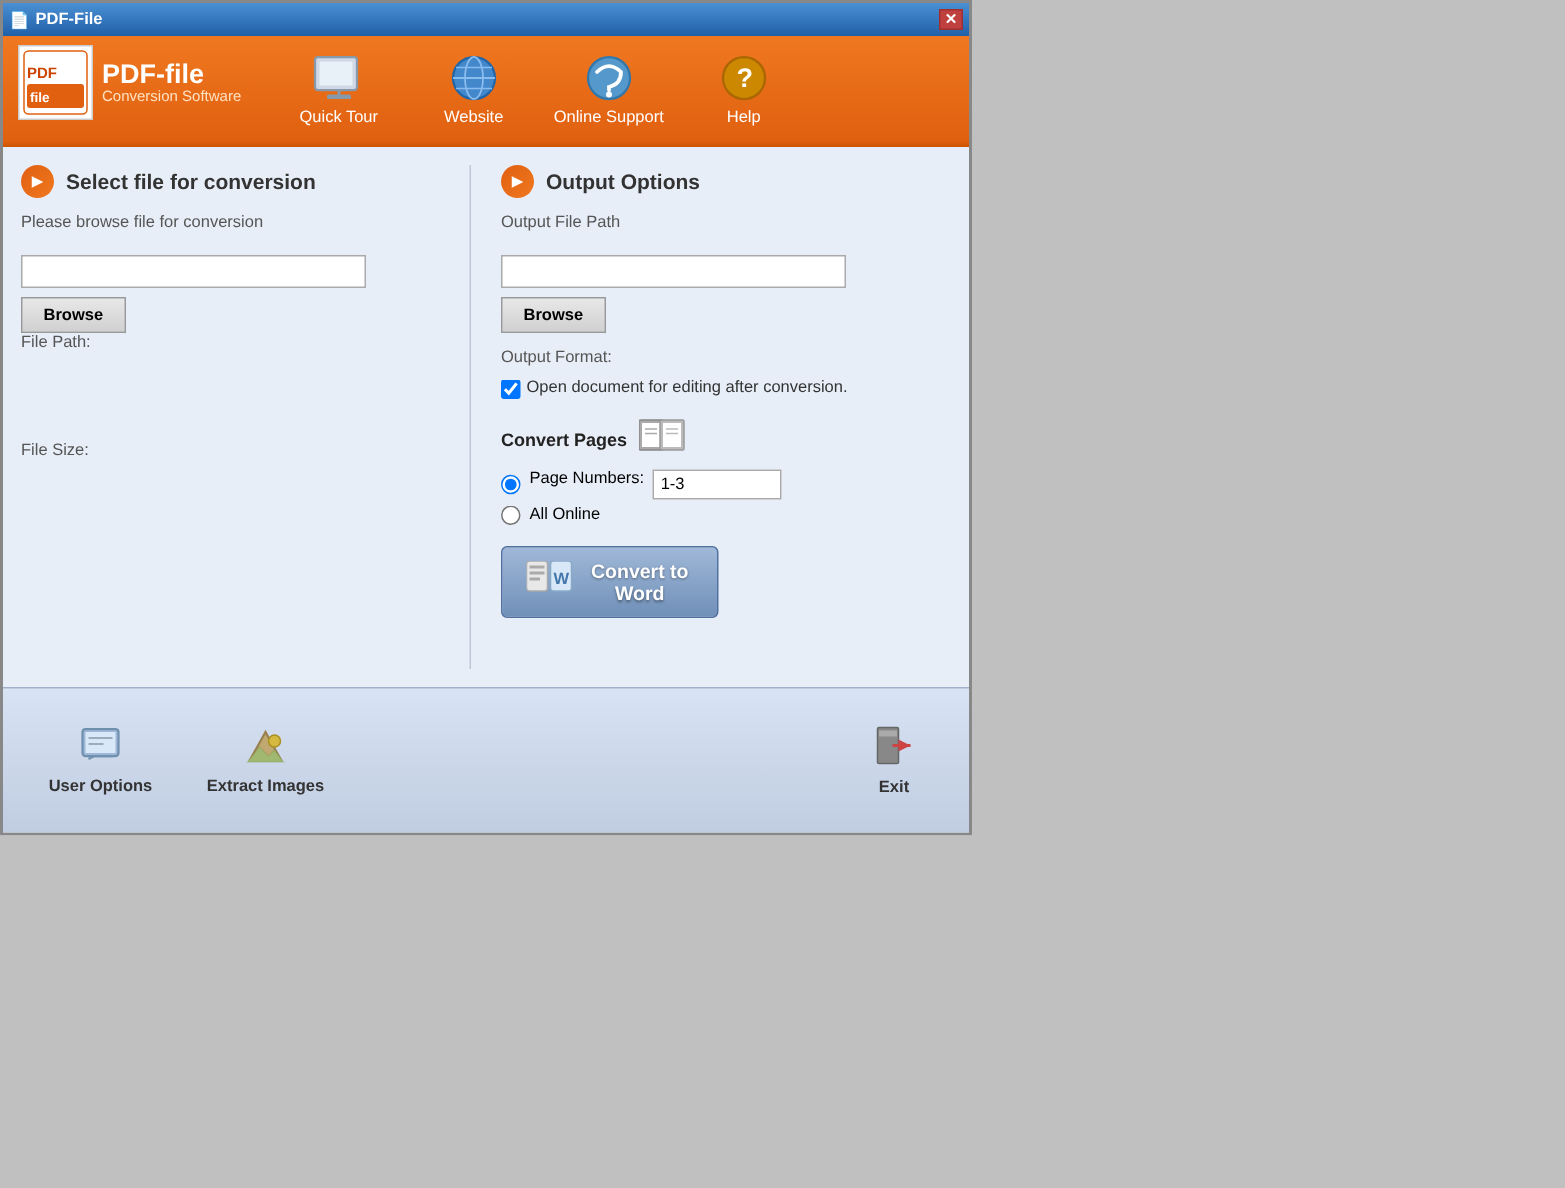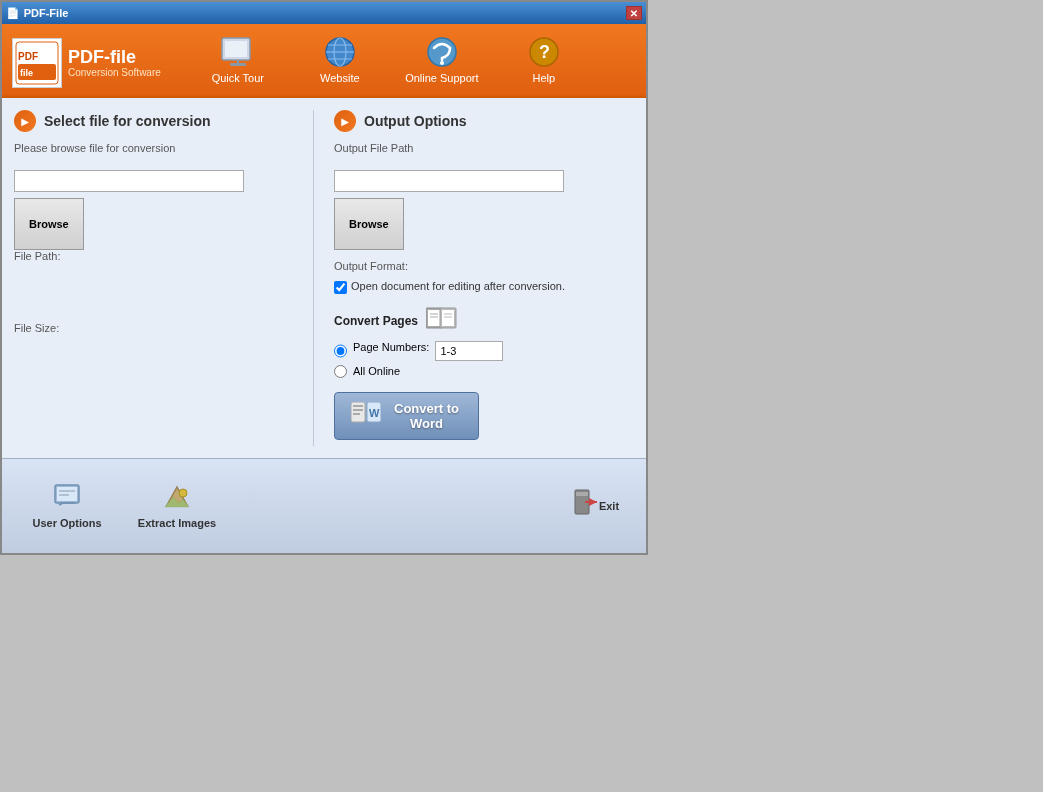--- a/index.html
+++ b/index.html
@@ -40,23 +40,23 @@
       display: flex;
       align-items: center;
       justify-content: center;
       font-weight: bold;
     }
 
     
     #header {
       background: linear-gradient(to bottom, #f07820, #e06010);
       display: flex;
-      align-items: flex-end;
+      align-items: flex-start;
       padding: 6px 10px;
-      gap: 12px;
+      gap: 0;
     }
     #logo-area {
       display: flex;
       align-items: center;
       gap: 6px;
       margin-right: 20px;
     }
     #logo-icon {
       width: 50px;
       height: 50px;
@@ -169,21 +169,21 @@
       width: 230px;
       height: 22px;
       border: 1px solid #aaa;
       background: white;
       padding: 2px 4px;
       font-size: 11px;
     }
     .browse-btn {
       border: 1px solid #999;
       background: linear-gradient(to bottom, #e8e8e8, #d0d0d0);
-      padding: 19px 14px;
+      padding: 5px 14px;
       font-size: 11px;
       cursor: pointer;
       margin-top: 6px;
       font-weight: bold;
     }
 
     .info-label {
       color: #555;
       font-size: 11px;
     }
@@ -230,21 +230,21 @@
       color: #888;
     }
 
     .radio-row {
       display: flex;
       gap: 6px;
       margin-bottom: 4px;
       font-size: 11px;
     }
     .page-numbers-input {
-      width: 68px;
+      width: 86px;
       height: 20px;
       border: 1px solid #aaa;
       background: white;
       padding: 2px 4px;
       font-size: 11px;
     }
 
     
     #convert-btn {
       margin-top: 14px;
@@ -295,21 +295,21 @@
       margin-bottom: 2px;
     }
     .bottom-btn .btn-label {
       font-size: 11px;
       font-weight: bold;
       color: #333;
     }
     #bottom-spacer { flex: 1; }
     #exit-btn {
       display: flex;
-      flex-direction: row;
+      flex-direction: column;
       align-items: center;
       justify-content: center;
       width: 80px;
       padding: 4px 8px;
       cursor: pointer;
       background: transparent;
       border: none;
       color: #333;
     }
     #exit-btn .icon-area {

